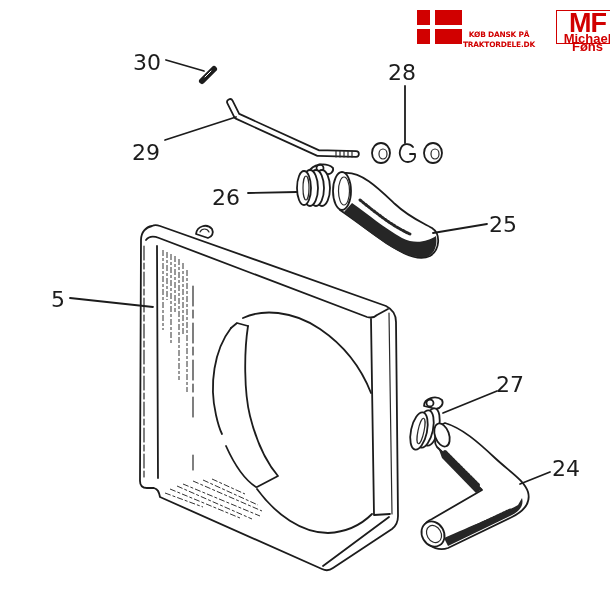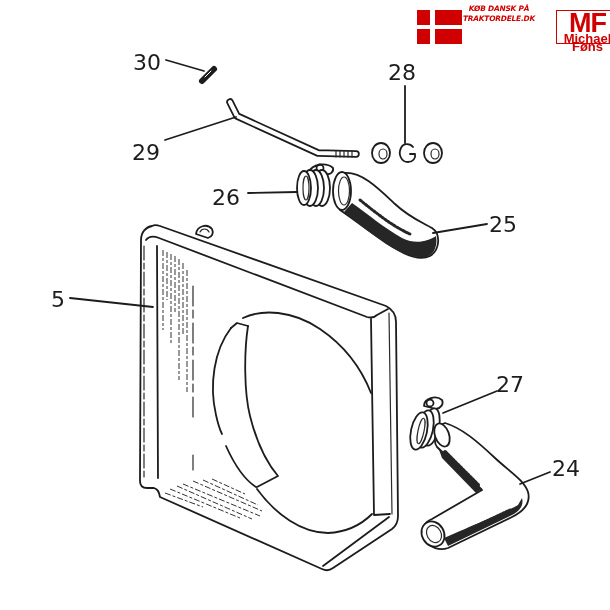--- a/index.html
+++ b/index.html
@@ -18,23 +18,23 @@
   .wf { fill: #ffffff; stroke: #1c1c1c; stroke-width: 1.8; stroke-linejoin: round; }
   .callout { font-family: "DejaVu Sans", sans-serif; font-size: 22px; fill: #1c1c1c; }
   .shade { fill: #262626; }
   .stip { fill: none; stroke: #262626; stroke-linecap: round; stroke-dasharray: 2 1.5; }
 
   
   .flag { position: absolute; left: 417px; top: 10px; width: 45px; height: 34px; background: var(--brand, #d10000); }
   .flag .v { position: absolute; left: 13px; top: 0; width: 5px; height: 34px; background: #fff; }
   .flag .h { position: absolute; left: 0; top: 15px; width: 45px; height: 4px; background: #fff; }
   .tagline {
-    position: absolute; left: 461px; top: 4px; width: 76px;
+    position: absolute; left: 461px; top: 30px; width: 76px;
     text-align: center; color: #d10000;
-    font-family: "DejaVu Sans", sans-serif; font-weight: bold; font-style: italic;
+    font-family: "DejaVu Sans", sans-serif; font-weight: bold; 
     font-size: 7.4px; line-height: 10px; letter-spacing: -0.2px;
   }
   .tagline div { white-space: nowrap; }
   .mf-logo {
     position: absolute; left: 556px; top: 10px; width: 61px; height: 32px;
     border: 1.6px solid #d10000; background: #fff; text-align: center; color: #d10000;
   }
   .mf-initials {
     display: block; font-family: "Liberation Sans", sans-serif; font-weight: bold;
     font-size: 27px; line-height: 23px; letter-spacing: -1px; margin-top: 1px;

